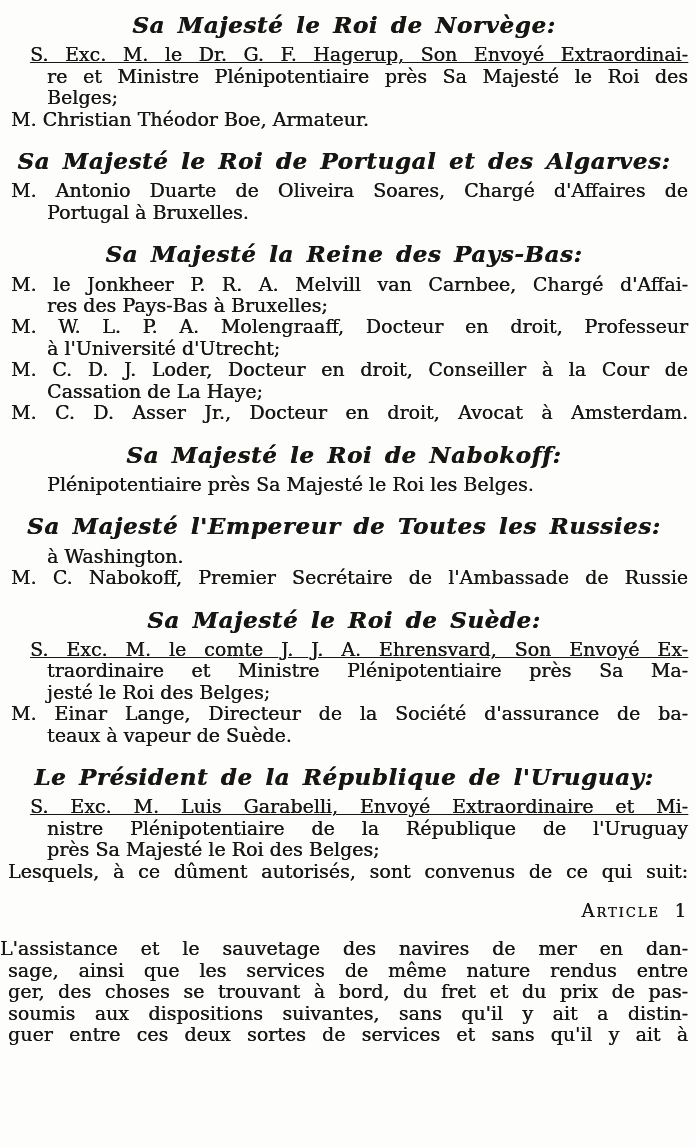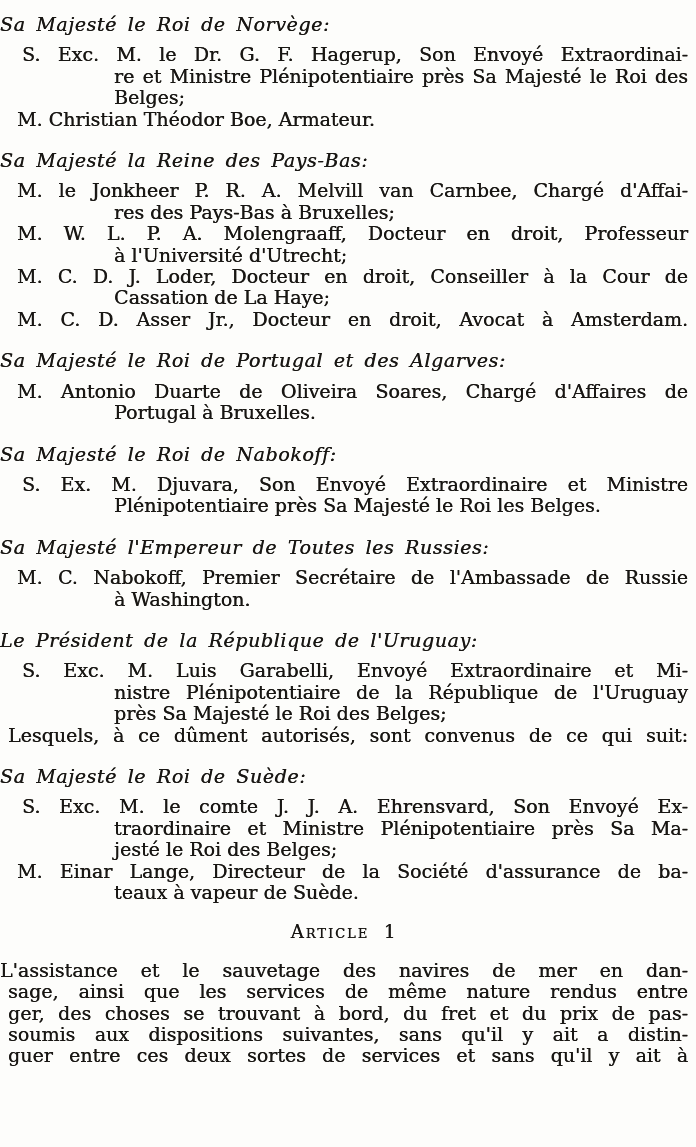--- a/index.html
+++ b/index.html
@@ -12,107 +12,106 @@
     box-sizing: border-box;
     padding: 14px 8px 0 0;
     overflow: hidden;
     font-family: "DejaVu Serif", "Liberation Serif", serif;
     font-size: 19px;
     line-height: 21.4px;
     color: #181613;
     text-shadow: 0.35px 0 0 #2a2824;
   }
   .sec-h {
-    font-size: 19px;
-    font-weight: normal;
+    font-size: 23px;
+    font-weight: bold;
     font-style: italic;
-    text-align: left;
+    text-align: center;
     margin: 20px 0 9px 0;
     letter-spacing: 0.6px;
     word-spacing: 4px;
   }
   .sec:first-of-type .sec-h { margin-top: 0; }
   .line { white-space: nowrap; }
-  .f-s  { padding-left: 22px; }   
-  .f-m  { padding-left: 17px; }   
-  .cont { padding-left: 74px; margin-left: 40px; }   
+  .f-s  { padding-left: 30px; text-decoration: underline; }   
+  .f-m  { padding-left: 11px; }   
+  .cont { padding-left: 47px; }   
   .flush{ padding-left: 8px; }    
   .p-first { }
   .just {
     white-space: normal;
     text-align: justify;
     text-align-last: justify;
   }
   .art-h {
     font-size: 18px;
     font-weight: normal;
     font-variant: small-caps;
-    text-align: center;
+    text-align: right;
     letter-spacing: 2px;
     word-spacing: 7px;
     margin: 18px 0 17px 0;
   }
 </style>
 </head>
 <body>
 
 <div class="page">
 
   <section class="sec">
     <h2 class="sec-h">Sa Majesté le Roi de Norvège:</h2>
     <div class="line f-s just">S. Exc. M. le Dr. G. F. Hagerup, Son Envoyé Extraordinai-</div>
     <div class="line cont just">re et Ministre Plénipotentiaire près Sa Majesté le Roi des</div>
     <div class="line cont">Belges;</div>
     <div class="line f-m">M. Christian Théodor Boe, Armateur.</div>
   </section>
 
   <section class="sec">
+    <h2 class="sec-h">Sa Majesté le Roi de Portugal et des Algarves:</h2>
+    <div class="line f-m just">M. Antonio Duarte de Oliveira Soares, Chargé d'Affaires de</div>
+    <div class="line cont">Portugal à Bruxelles.</div>
+  </section>
+
+  <section class="sec">
     <h2 class="sec-h">Sa Majesté la Reine des Pays-Bas:</h2>
     <div class="line f-m just">M. le Jonkheer P. R. A. Melvill van Carnbee, Chargé d'Affai-</div>
     <div class="line cont">res des Pays-Bas à Bruxelles;</div>
     <div class="line f-m just">M. W. L. P. A. Molengraaff, Docteur en droit, Professeur</div>
     <div class="line cont">à l'Université d'Utrecht;</div>
     <div class="line f-m just">M. C. D. J. Loder, Docteur en droit, Conseiller à la Cour de</div>
     <div class="line cont">Cassation de La Haye;</div>
     <div class="line f-m just">M. C. D. Asser Jr., Docteur en droit, Avocat à Amsterdam.</div>
   </section>
 
   <section class="sec">
-    <h2 class="sec-h">Sa Majesté le Roi de Portugal et des Algarves:</h2>
-    <div class="line f-m just">M. Antonio Duarte de Oliveira Soares, Chargé d'Affaires de</div>
-    <div class="line cont">Portugal à Bruxelles.</div>
-  </section>
-
-  <section class="sec">
     <h2 class="sec-h">Sa Majesté le Roi de Nabokoff:</h2>
-    <div class="line f-s just">S. Ex. M. Djuvara, Son Envoyé Extraordinaire et Ministre</div>
     <div class="line cont">Plénipotentiaire près Sa Majesté le Roi les Belges.</div>
   </section>
 
   <section class="sec">
     <h2 class="sec-h">Sa Majesté l'Empereur de Toutes les Russies:</h2>
+    <div class="line cont">à Washington.</div>
     <div class="line f-m just">M. C. Nabokoff, Premier Secrétaire de l'Ambassade de Russie</div>
-    <div class="line cont">à Washington.</div>
-  </section>
-
-  <section class="sec">
-    <h2 class="sec-h">Le Président de la République de l'Uruguay:</h2>
-    <div class="line f-s just">S. Exc. M. Luis Garabelli, Envoyé Extraordinaire et Mi-</div>
-    <div class="line cont just">nistre Plénipotentiaire de la République de l'Uruguay</div>
-    <div class="line cont">près Sa Majesté le Roi des Belges;</div>
-    <div class="line flush just">Lesquels, à ce dûment autorisés, sont convenus de ce qui suit:</div>
   </section>
 
   <section class="sec">
     <h2 class="sec-h">Sa Majesté le Roi de Suède:</h2>
     <div class="line f-s just">S. Exc. M. le comte J. J. A. Ehrensvard, Son Envoyé Ex-</div>
     <div class="line cont just">traordinaire et Ministre Plénipotentiaire près Sa Ma-</div>
     <div class="line cont">jesté le Roi des Belges;</div>
     <div class="line f-m just">M. Einar Lange, Directeur de la Société d'assurance de ba-</div>
     <div class="line cont">teaux à vapeur de Suède.</div>
+  </section>
+
+  <section class="sec">
+    <h2 class="sec-h">Le Président de la République de l'Uruguay:</h2>
+    <div class="line f-s just">S. Exc. M. Luis Garabelli, Envoyé Extraordinaire et Mi-</div>
+    <div class="line cont just">nistre Plénipotentiaire de la République de l'Uruguay</div>
+    <div class="line cont">près Sa Majesté le Roi des Belges;</div>
+    <div class="line flush just">Lesquels, à ce dûment autorisés, sont convenus de ce qui suit:</div>
   </section>
 
   <section class="sec">
     <h3 class="art-h">Article 1</h3>
     <div class="line p-first just">L'assistance et le sauvetage des navires de mer en dan-</div>
     <div class="line flush just">sage, ainsi que les services de même nature rendus entre</div>
     <div class="line flush just">ger, des choses se trouvant à bord, du fret et du prix de pas-</div>
     <div class="line flush just">soumis aux dispositions suivantes, sans qu'il y ait a distin-</div>
     <div class="line flush just">guer entre ces deux sortes de services et sans qu'il y ait à</div>
   </section>

